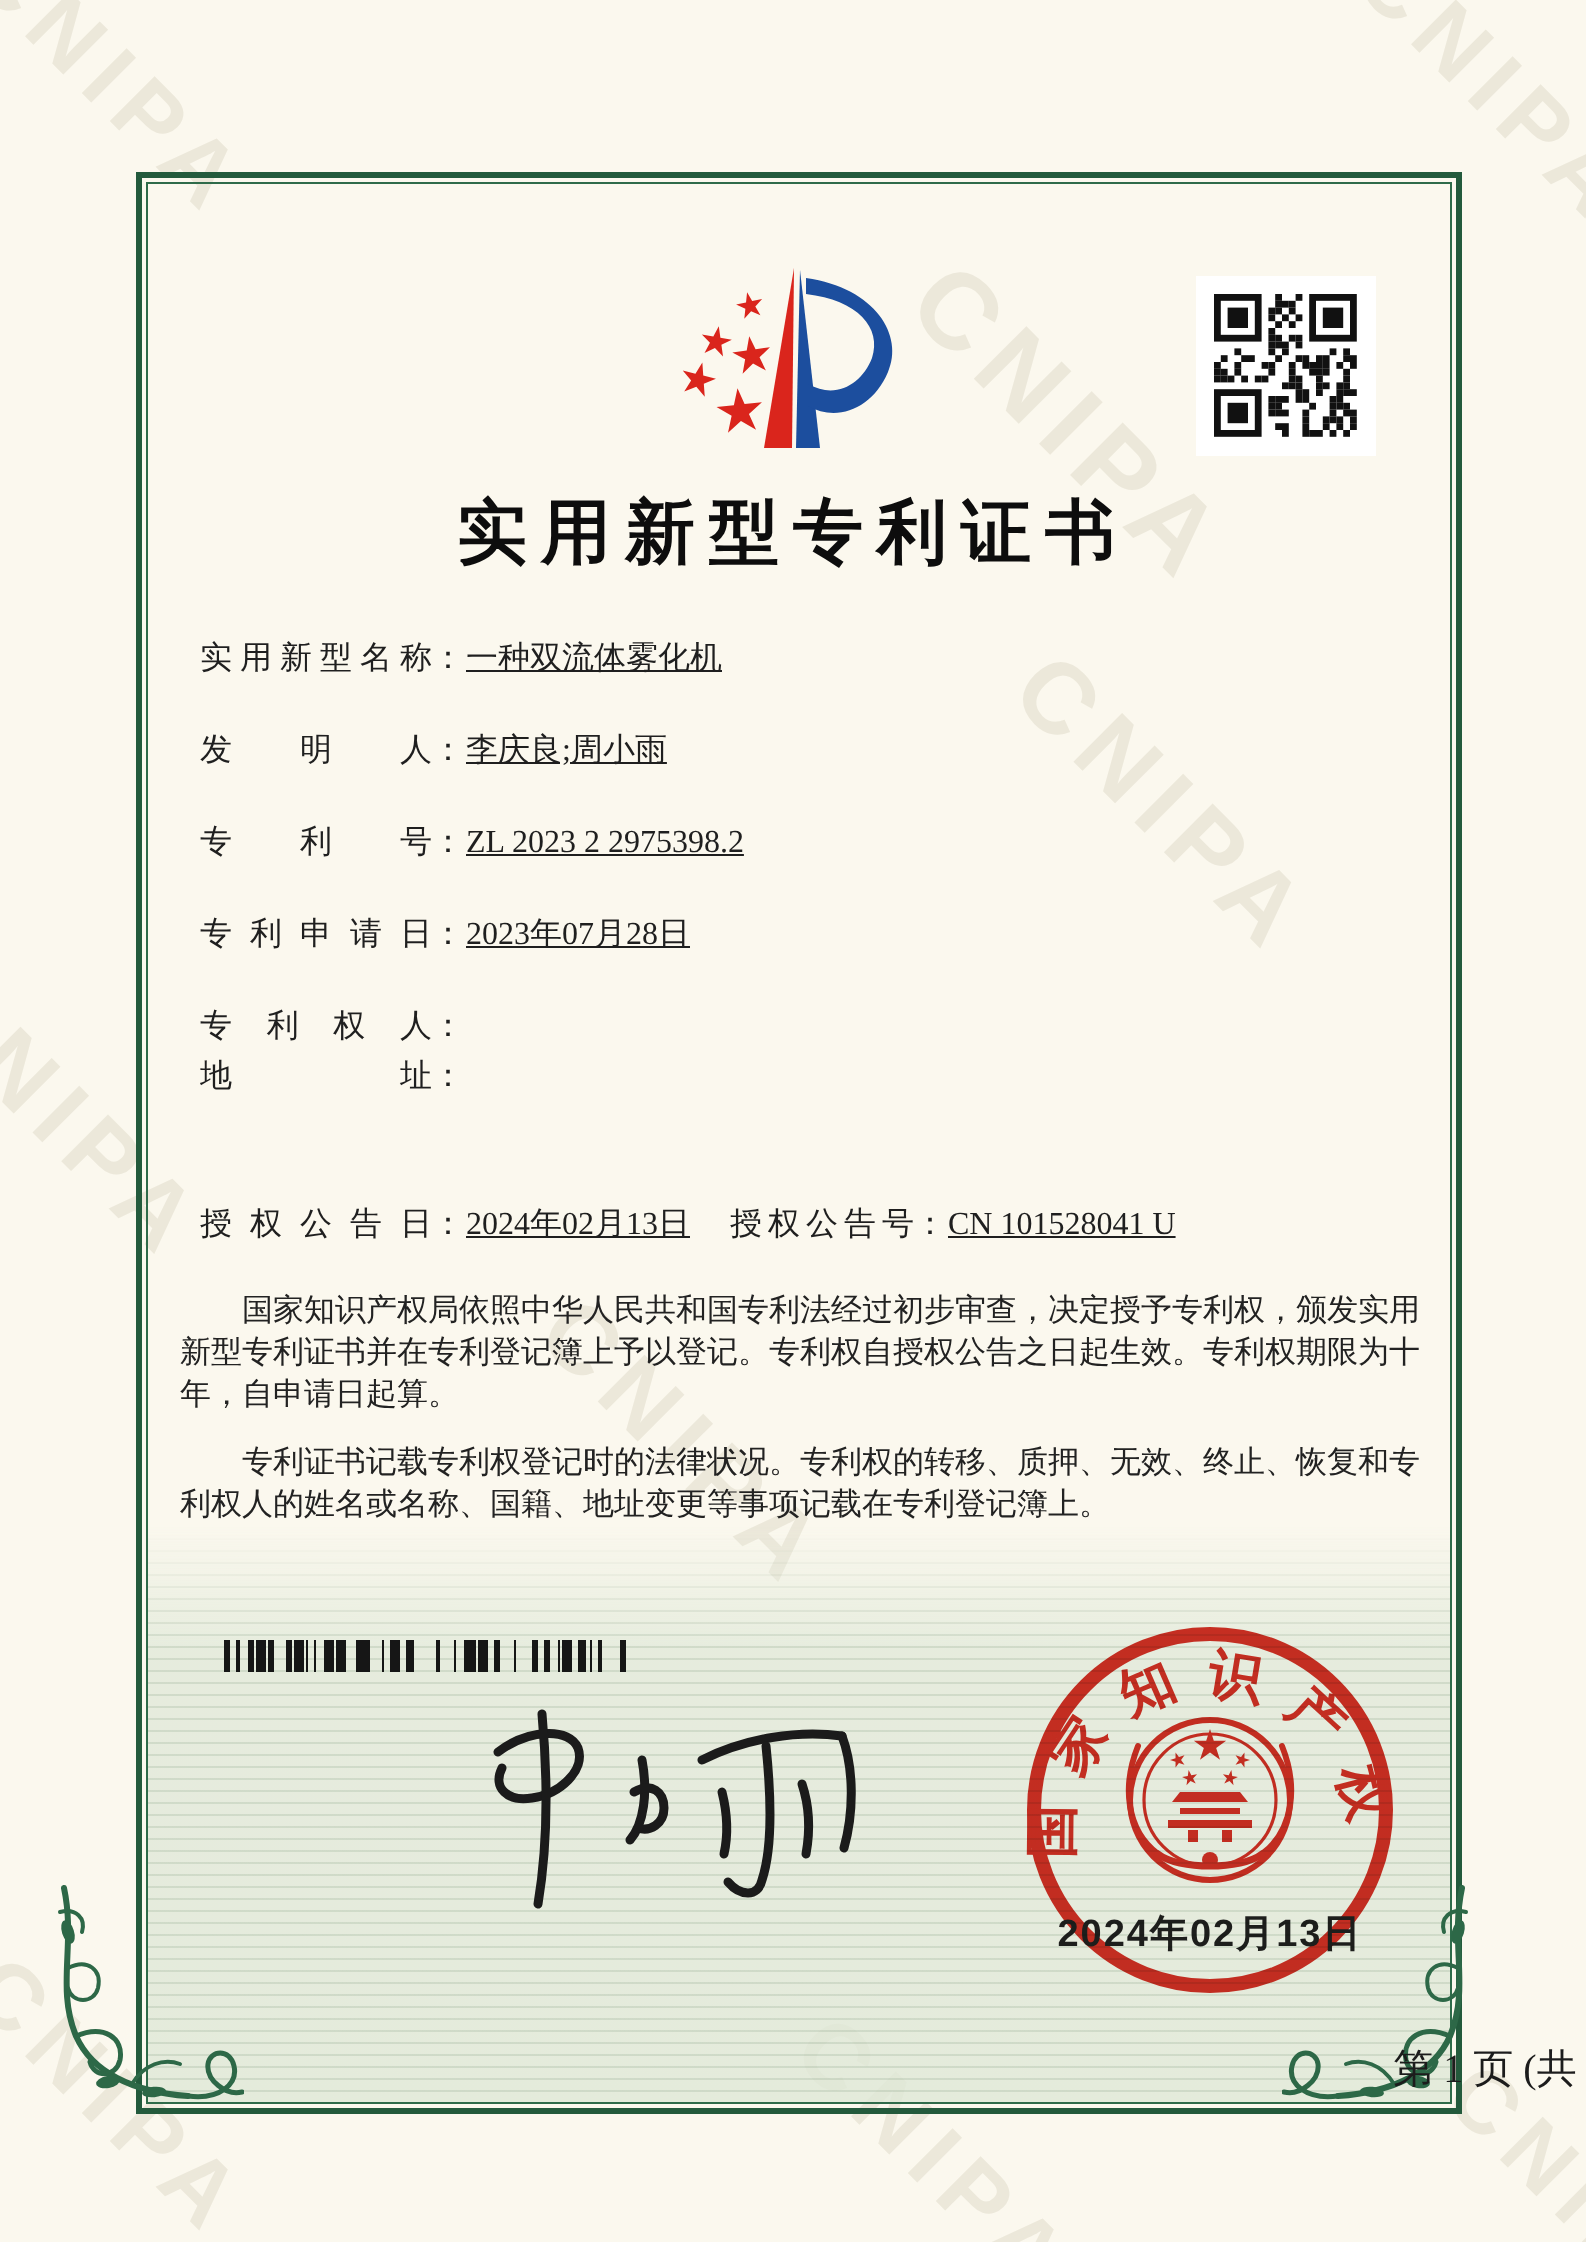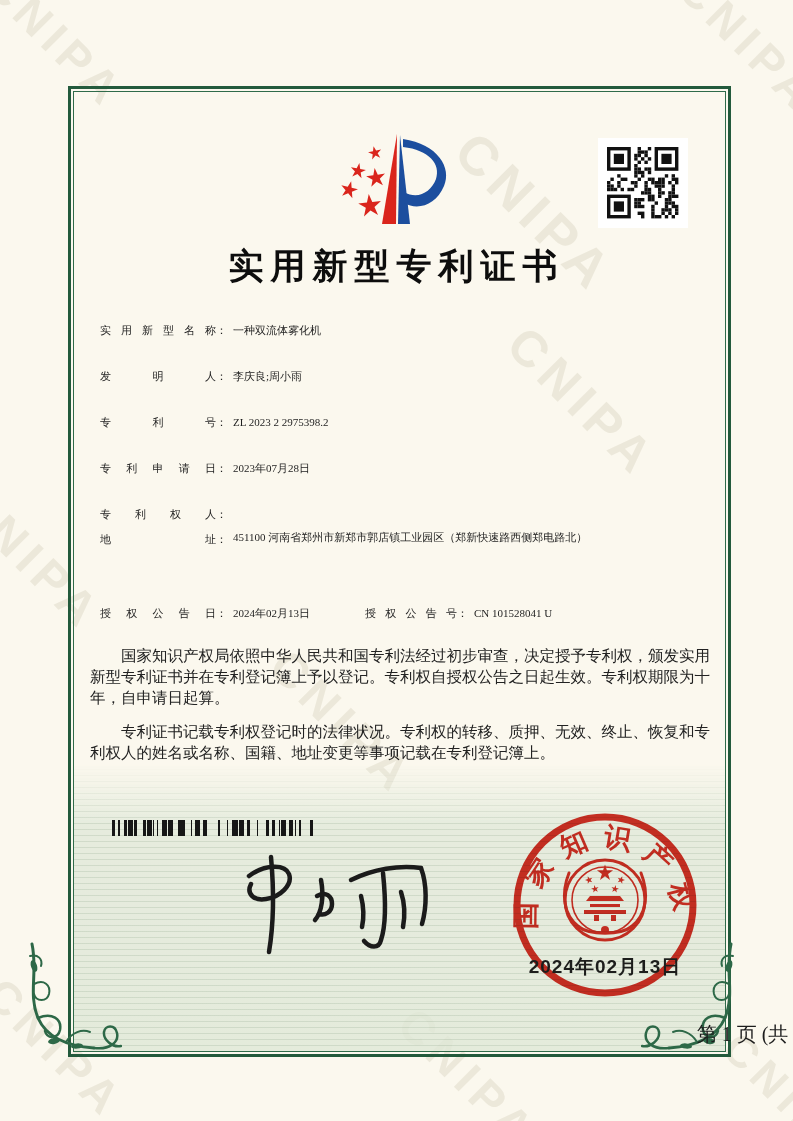--- a/index.html
+++ b/index.html
@@ -46,26 +46,26 @@
   .logo { position:absolute; left:330px; top:124px; z-index:4; }
   .qr-box {
     position:absolute; left:598px; top:138px; width:90px; height:90px;
     background:#fff; z-index:4; display:flex; align-items:center; justify-content:center;
   }
   .title {
     position:absolute; left:0; top:243px; width:100%; z-index:4;
     text-align:center; font-size:35px; font-weight:bold; letter-spacing:7px; color:#0d0d0d;
   }
   
-  .row { position:absolute; left:100px; z-index:4; display:flex; align-items:flex-start;
-         font-size:11px; line-height:24px; }
+  .row { position:absolute; left:100px; z-index:4; display:flex; align-items:flex-end;
+         font-size:16px; line-height:24px; }
   .f-label { display:inline-block; width:116px; text-align:justify; text-align-last:justify; }
   .f-label2 { display:inline-block; width:92px; text-align:justify; text-align-last:justify; }
   .f-colon { display:inline-block; width:17px; }
-  .f-value { display:inline-block; }
+  .f-value { display:inline-block;text-decoration:underline; }
   .f-value.addr { width:404px; line-height:21.5px; }
   .f-value.fix { width:132px; }
   
   .paras { position:absolute; left:90px; top:645px; width:630px; z-index:4; }
   .paras p { font-size:15.5px; line-height:21px; text-indent:2em; margin-bottom:13px; color:#222; }
   
   .barcode { position:absolute; left:112px; top:820px; width:202px; height:16px; z-index:4; }
   .barcode i { position:absolute; top:0; bottom:0; background:#161616; }
   .signer { position:absolute; left:113px; top:886px; width:64px; z-index:4;
             font-size:17px; color:#242424; }
@@ -300,21 +300,20 @@
     <span class="f-colon">：</span>
     <span class="f-value">2023年07月28日</span>
   </div>
   <div class="row" style="top:502px">
     <span class="f-label">专利权人</span>
     <span class="f-colon">：</span>
   </div>
   <div class="row" style="top:527px">
     <span class="f-label">地址</span>
     <span class="f-colon">：</span>
-    <span class="f-value addr">451100 河南省郑州市新郑市郭店镇工业园区（郑新快速路西侧郑电路北）</span>
   </div>
   <div class="row" style="top:601px">
     <span class="f-label">授权公告日</span>
     <span class="f-colon">：</span>
     <span class="f-value fix">2024年02月13日</span>
     <span class="f-label2">授权公告号</span>
     <span class="f-colon">：</span>
     <span class="f-value">CN 101528041 U</span>
   </div>
 

